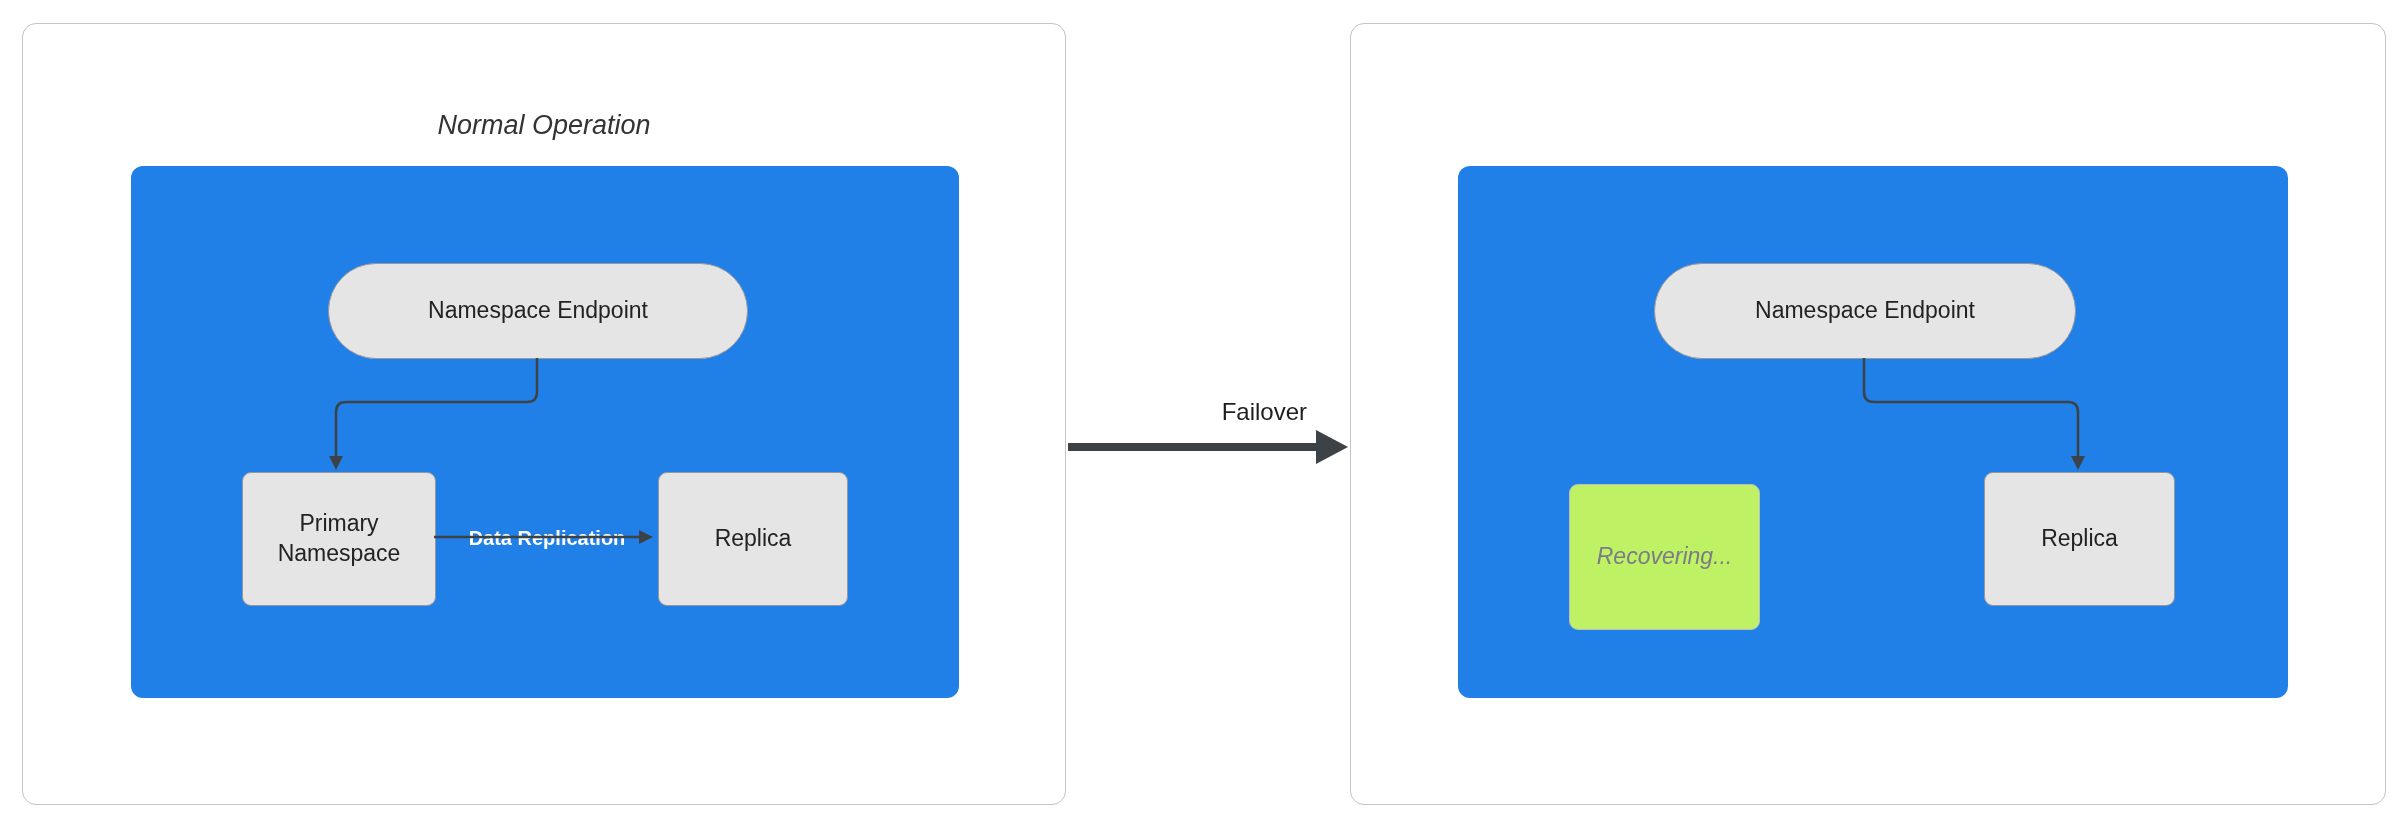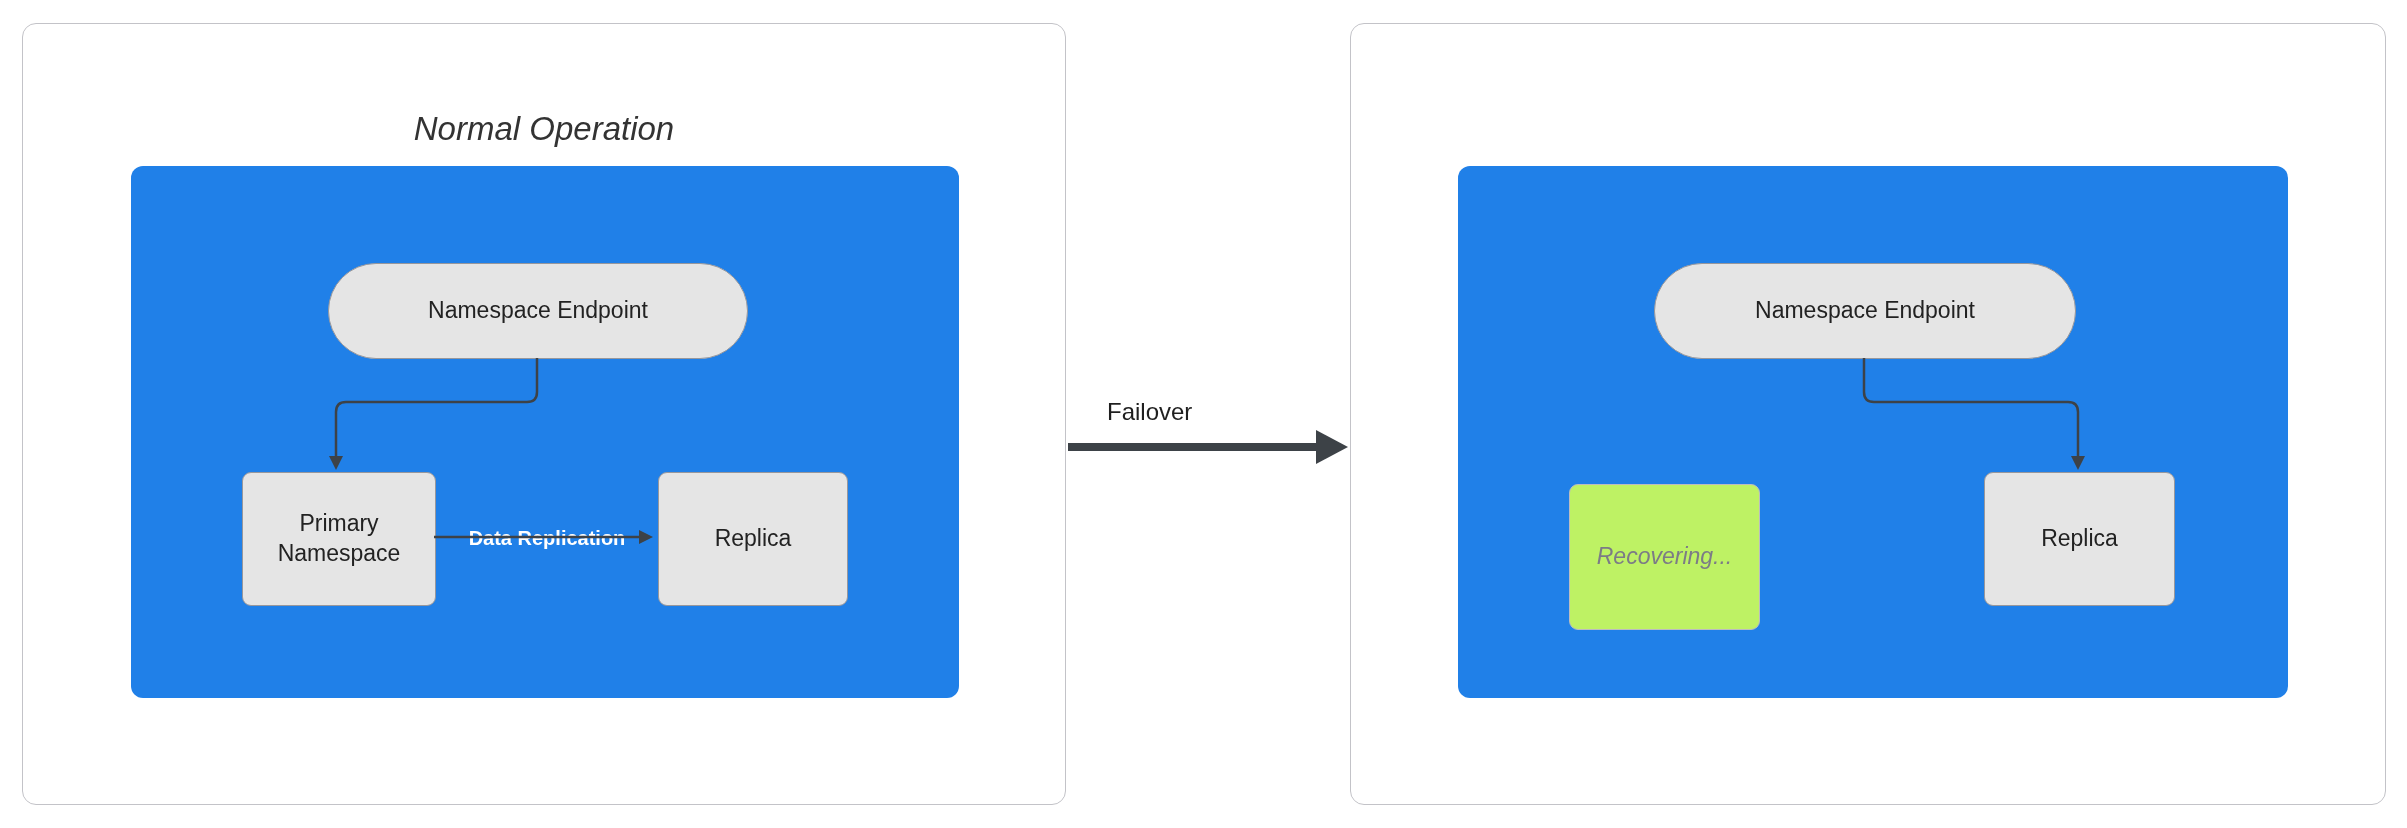--- a/index.html
+++ b/index.html
@@ -24,21 +24,21 @@
   }
   .panel-left  { left: 22px;   top: 23px; width: 1044px; height: 782px; }
   .panel-right { left: 1350px; top: 23px; width: 1036px; height: 782px; }
   .panel-title {
     position: absolute;
     top: 86px;
     left: 0;
     width: 100%;
     text-align: center;
     font-style: italic;
-    font-size: 33px;
+    font-size: 27px;
     color: #333333;
   }
   .cluster {
     position: absolute;
     background: #2080E8;
     border-radius: 12px;
   }
   .cluster-left  { left: 108px; top: 142px; width: 828px; height: 532px; }
   .cluster-right { left: 107px; top: 142px; width: 830px; height: 532px; }
   .node {
@@ -81,21 +81,21 @@
     color: #ffffff;
     font-weight: bold;
     font-size: 20px;
     white-space: nowrap;
   }
   .failover-label {
     position: absolute;
     left: 1107px;
     top: 398px;
     width: 200px;
-    text-align: left;
+    text-align: right;
     font-size: 24px;
     color: #1f1f1f;
   }
   .connector-overlay {
     position: absolute;
     left: 0;
     top: 0;
     width: 2407px;
     height: 828px;
     pointer-events: none;

